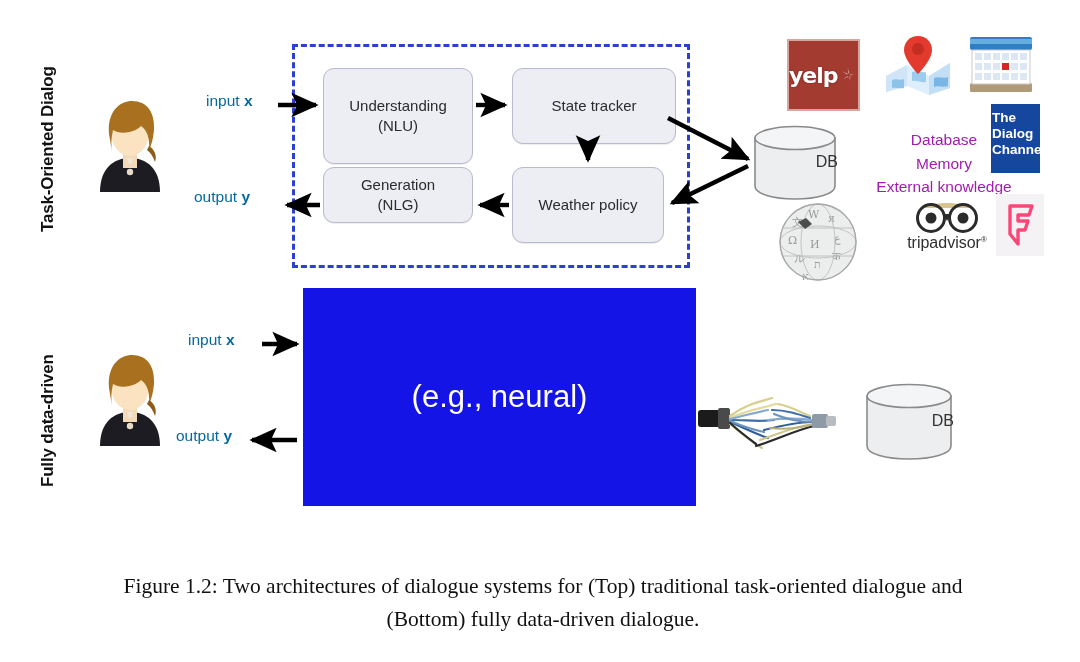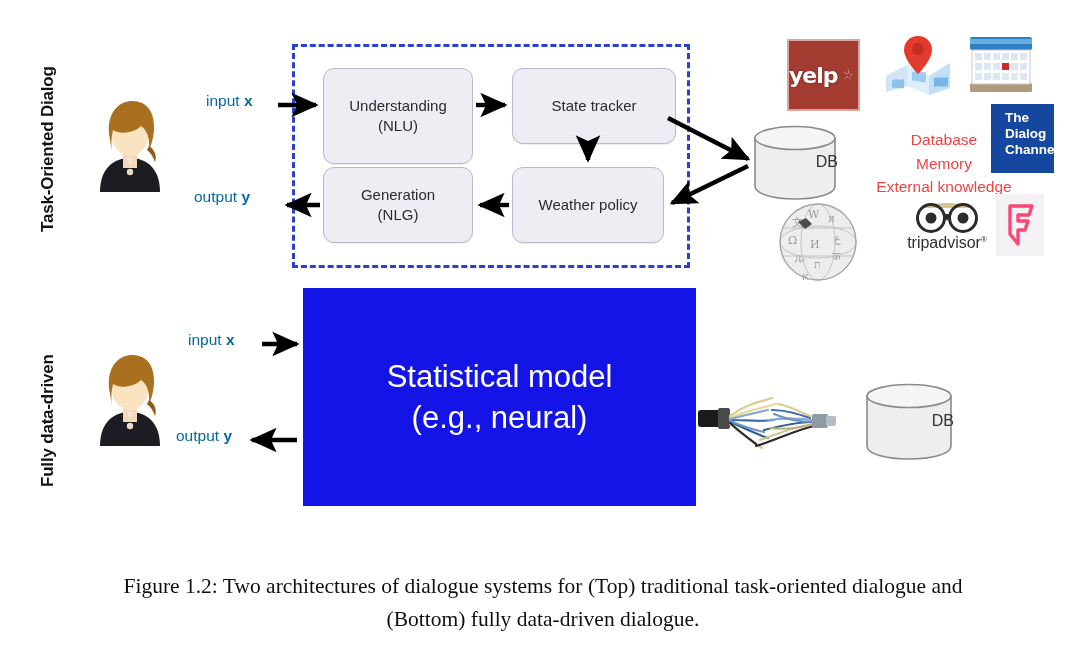--- a/index.html
+++ b/index.html
@@ -67,21 +67,21 @@
     justify-content: center;
     text-align: center;
     font-size: 15px;
     color: #2b2b2b;
     line-height: 1.35;
     box-shadow: 0 1px 1px rgba(0,0,0,0.07);
   }
   #box-nlu    { left: 323px; top: 68px;  width: 150px; height: 96px; }
   #box-state  { left: 512px; top: 68px;  width: 164px; height: 76px; }
   #box-policy { left: 512px; top: 167px; width: 152px; height: 76px; }
-  #box-nlg    { left: 323px; top: 167px; width: 150px; height: 76px; }
+  #box-nlg    { left: 323px; top: 167px; width: 150px; height: 56px; }
 
   
   #stat-model {
     position: absolute;
     left: 303px; top: 288px;
     width: 393px; height: 218px;
     background: #1414e6;
     display: flex; flex-direction: column;
     align-items: center; justify-content: center;
     color: #ffffff;
@@ -100,21 +100,21 @@
   #db-bot { left: 864px; top: 382px; width: 90px; height: 78px; }
   .db .dblabel { position: relative; z-index: 3; }
 
   
   #knowledge-text {
     position: absolute;
     left: 856px; top: 128px;
     width: 176px;
     text-align: center;
     font-size: 15.5px;
-    color: #ef4444;
+    color: #a21caf;
     line-height: 1.52;
   }
 
   
   .logo { position: absolute; }
 
   #logo-yelp {
     left: 787px; top: 39px; width: 73px; height: 72px;
     background: #a33b31;
     border: 2px solid #d9a59e;
@@ -127,23 +127,23 @@
     text-shadow: 0 0 2px rgba(0,0,0,.35);
   }
   .yelp-burst {
     color: #fff; font-size: 17px; margin-left: 1px; line-height: 1;
   }
 
   #logo-map { left: 884px; top: 32px; width: 68px; height: 66px; }
   #logo-cal { left: 966px; top: 33px; width: 70px; height: 63px; }
 
   #logo-weather {
-    left: 991px; top: 104px; width: 63px; height: 69px;
+    left: 991px; top: 104px; width: 49px; height: 69px;
     background: #16479e;
-    padding: 6px 4px 4px 14px;
+    padding: 6px 4px 4px 1px;
   }
   #logo-weather .w-line {
     color: #fff; font-weight: bold; font-size: 13.5px;
     line-height: 1.18; font-family: "Liberation Sans", sans-serif;
   }
 
   #logo-wiki { left: 776px; top: 196px; width: 84px; height: 86px; }
 
   #logo-trip { left: 898px; top: 200px; width: 98px; height: 54px; }
   #trip-word {
@@ -244,21 +244,20 @@
     </div>
   </div>
   <div class="module" id="box-nlg">
     <div>
       <div>Generation</div>
       <div>(NLG)</div>
     </div>
   </div>
 
   <div id="stat-model">
-    <div>Statistical model</div>
     <div>(e.g., neural)</div>
   </div>
 
   <div class="db" id="db-top">
     <svg viewBox="0 0 86 76" style="position:absolute;left:0;top:0;width:100%;height:100%;">
       <path d="M3 14 L3 62 C3 70 21 75 43 75 C65 75 83 70 83 62 L83 14 Z" fill="#eceef0" stroke="#8a8a8a" stroke-width="1.6"></path>
       <ellipse cx="43" cy="14" rx="40" ry="11.5" fill="#f4f5f7" stroke="#8a8a8a" stroke-width="1.6"></ellipse>
     </svg>
     <span class="dblabel">DB</span>
   </div>

